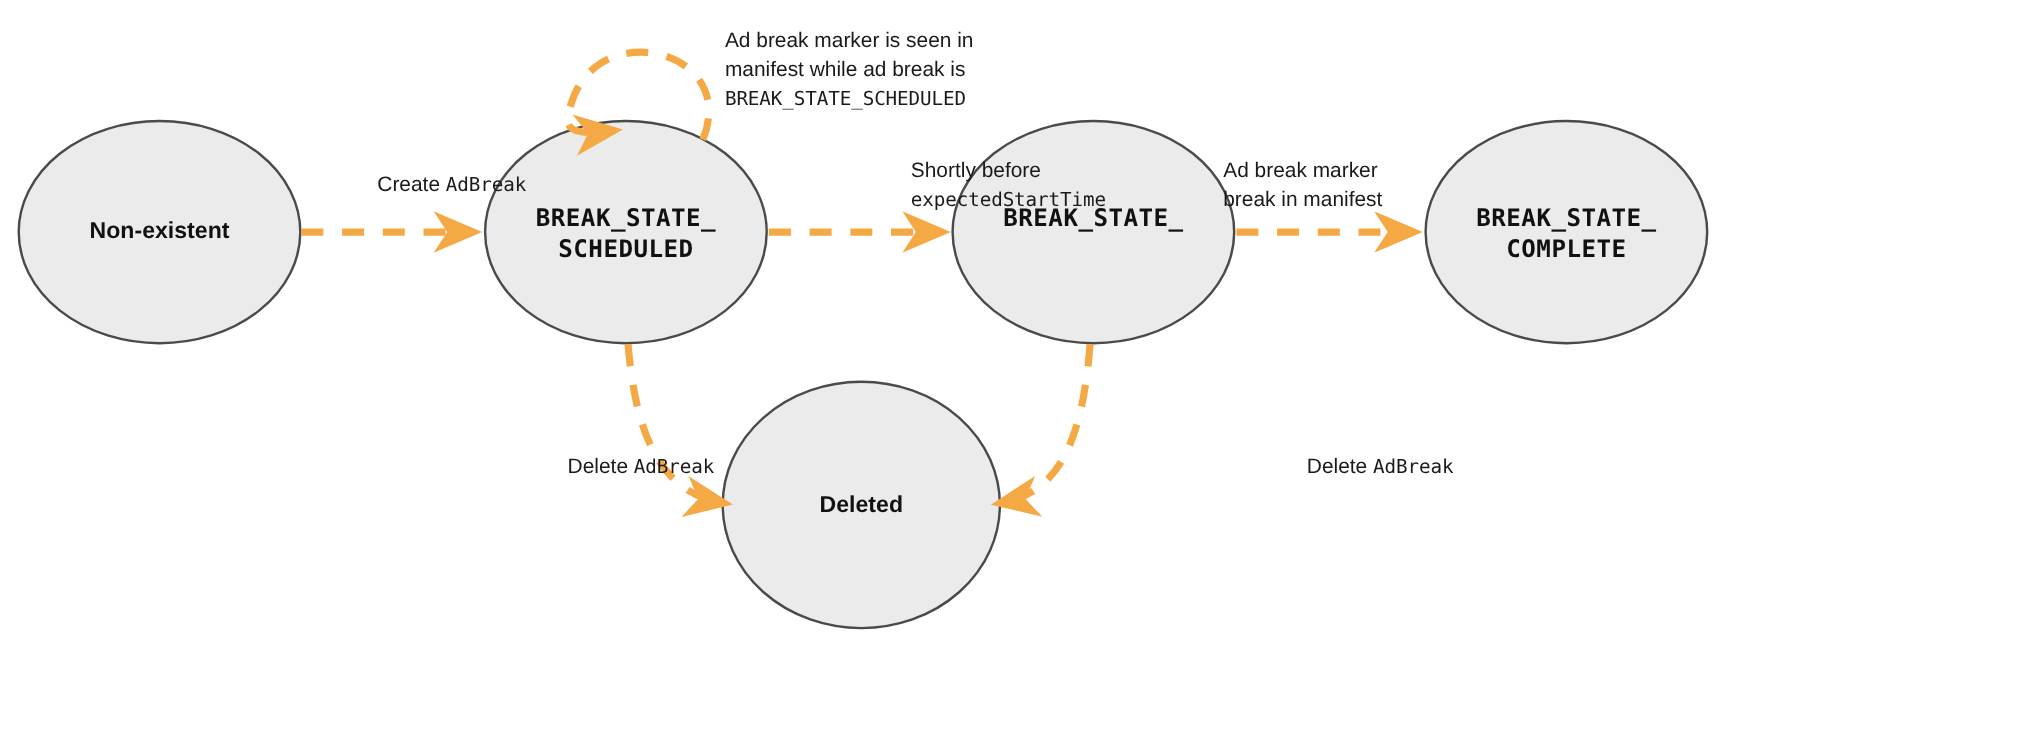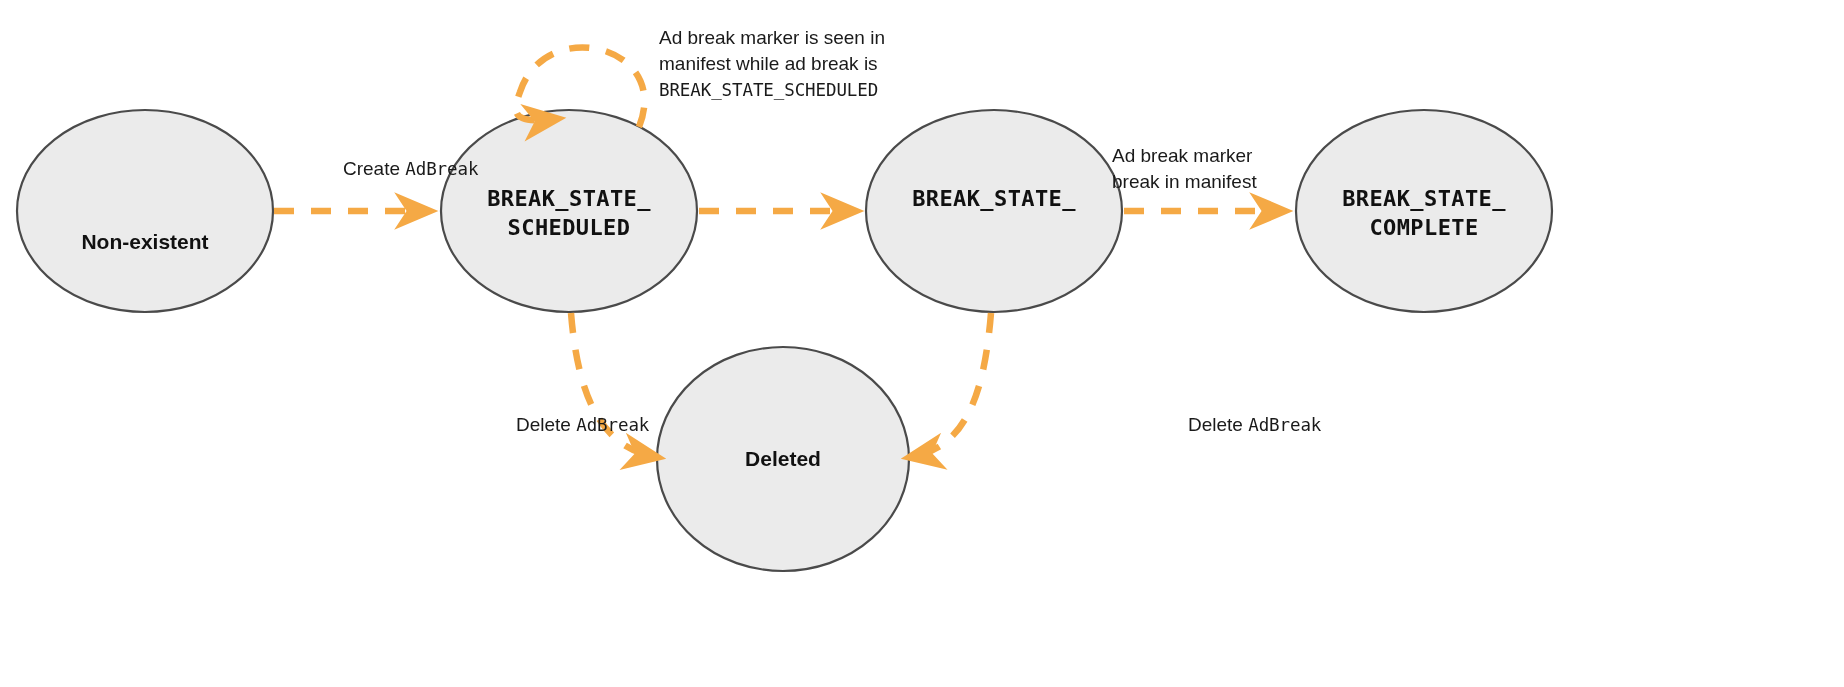--- a/index.html
+++ b/index.html
@@ -94,40 +94,44 @@
       <path d="M 699,211 L 854,211" stroke-dasharray="20 17" marker-end="url(#arrowhead)"></path>
 
       <path d="M 1124,211 L 1283,211" stroke-dasharray="20 17" marker-end="url(#arrowhead)"></path>
 
       <path d="M 571,313 C 578,400 603,448 656,457" stroke-dasharray="20 17" marker-end="url(#arrowhead)"></path>
 
       <path d="M 991,313 C 984,400 963,448 911,457" stroke-dasharray="20 17" marker-end="url(#arrowhead)"></path>
     </g>
   </svg>
 
-  <div class="node-label sans" style="left:45px; top:196px; width:200px;margin-top:32px;"><div>Non-existent</div></div>
+  <div class="node-label sans" style="left:45px; top:196px; width:200px;"><div>Non-existent</div></div>
 
   <div class="node-label mono" style="left:449px; top:184px; width:240px;"><div>BREAK_STATE_</div><div>SCHEDULED</div></div>
 
   <div class="node-label mono" style="left:874px; top:184px; width:240px;"><div>BREAK_STATE_</div></div>
 
   <div class="node-label mono" style="left:1304px; top:184px; width:240px;"><div>BREAK_STATE_</div><div>COMPLETE</div></div>
 
   <div class="node-label sans" style="left:683px; top:445px; width:200px;text-align:center;"><div>Deleted</div></div>
 
   <div class="edge-label" style="left:343px; top:156px;">
       <span class="ln"><span>Create </span><span class="code">AdBreak</span></span>
     </div>
 
   <div class="edge-label" style="left:659px; top:25px;">
       <span class="ln"><span>Ad break marker is seen in</span></span>
       <span class="ln"><span>manifest while ad break is</span></span>
       <span class="ln"><span class="code">BREAK_STATE_SCHEDULED</span></span>
     </div>
 
+  <div class="edge-label" style="left:828px; top:143px;">
+      <span class="ln"><span>Shortly before</span></span>
+      <span class="ln"><span class="code">expectedStartTime</span></span>
+    </div>
 
   <div class="edge-label" style="left:1112px; top:143px;">
       <span class="ln"><span>Ad break marker</span></span>
       <span class="ln"><span>break in manifest</span></span>
     </div>
 
   <div class="edge-label" style="left:516px; top:412px;">
       <span class="ln"><span>Delete </span><span class="code">AdBreak</span></span>
     </div>
 

